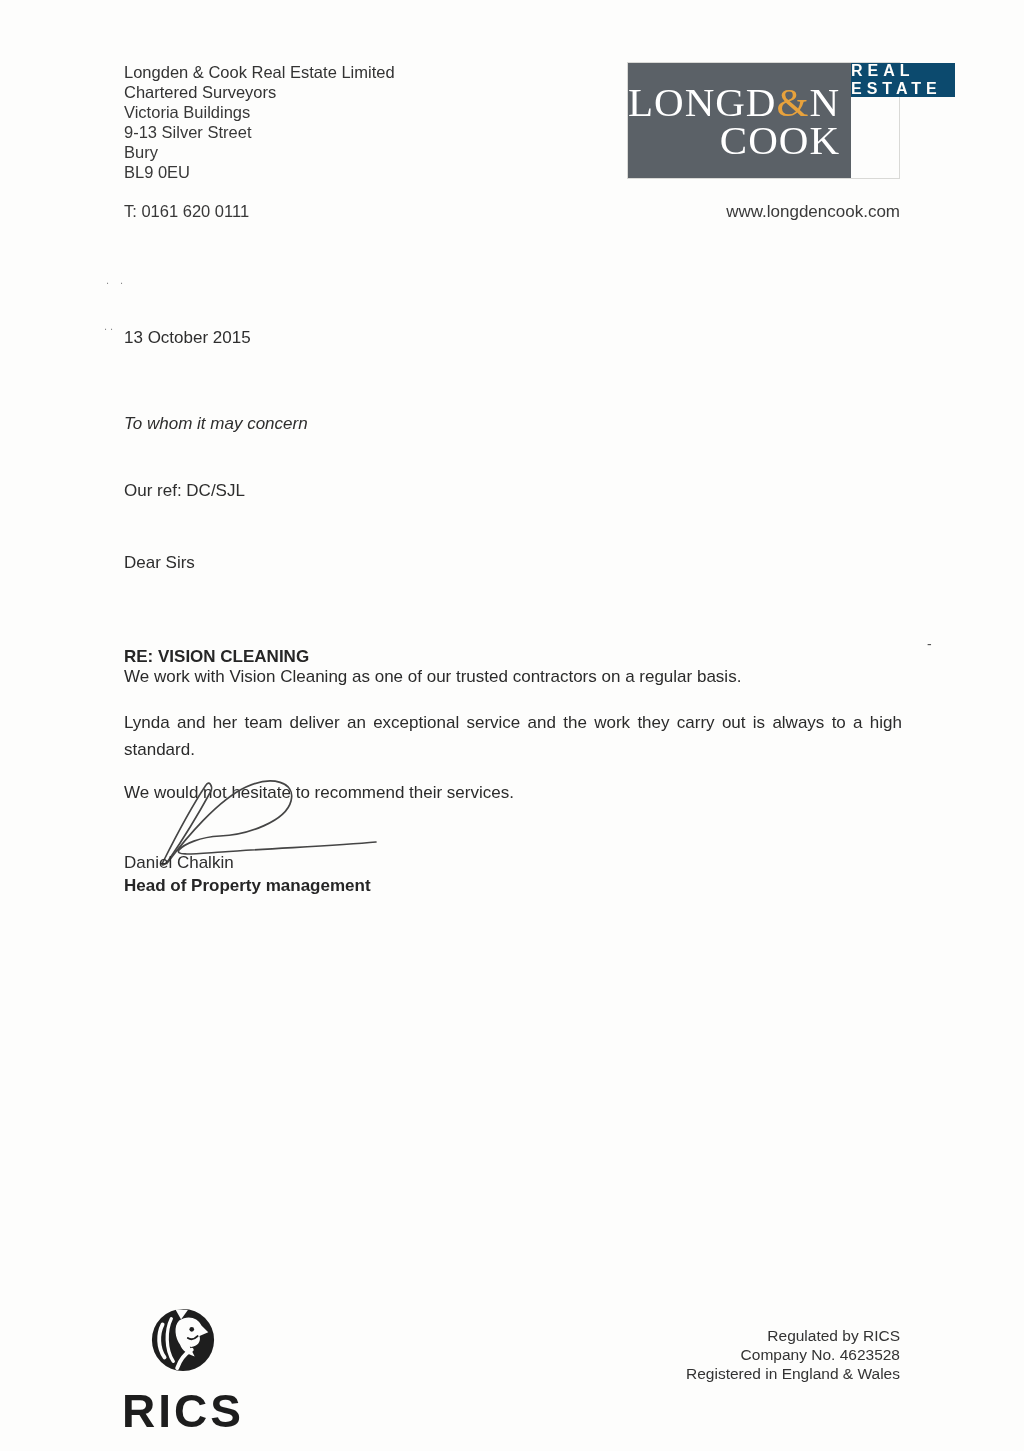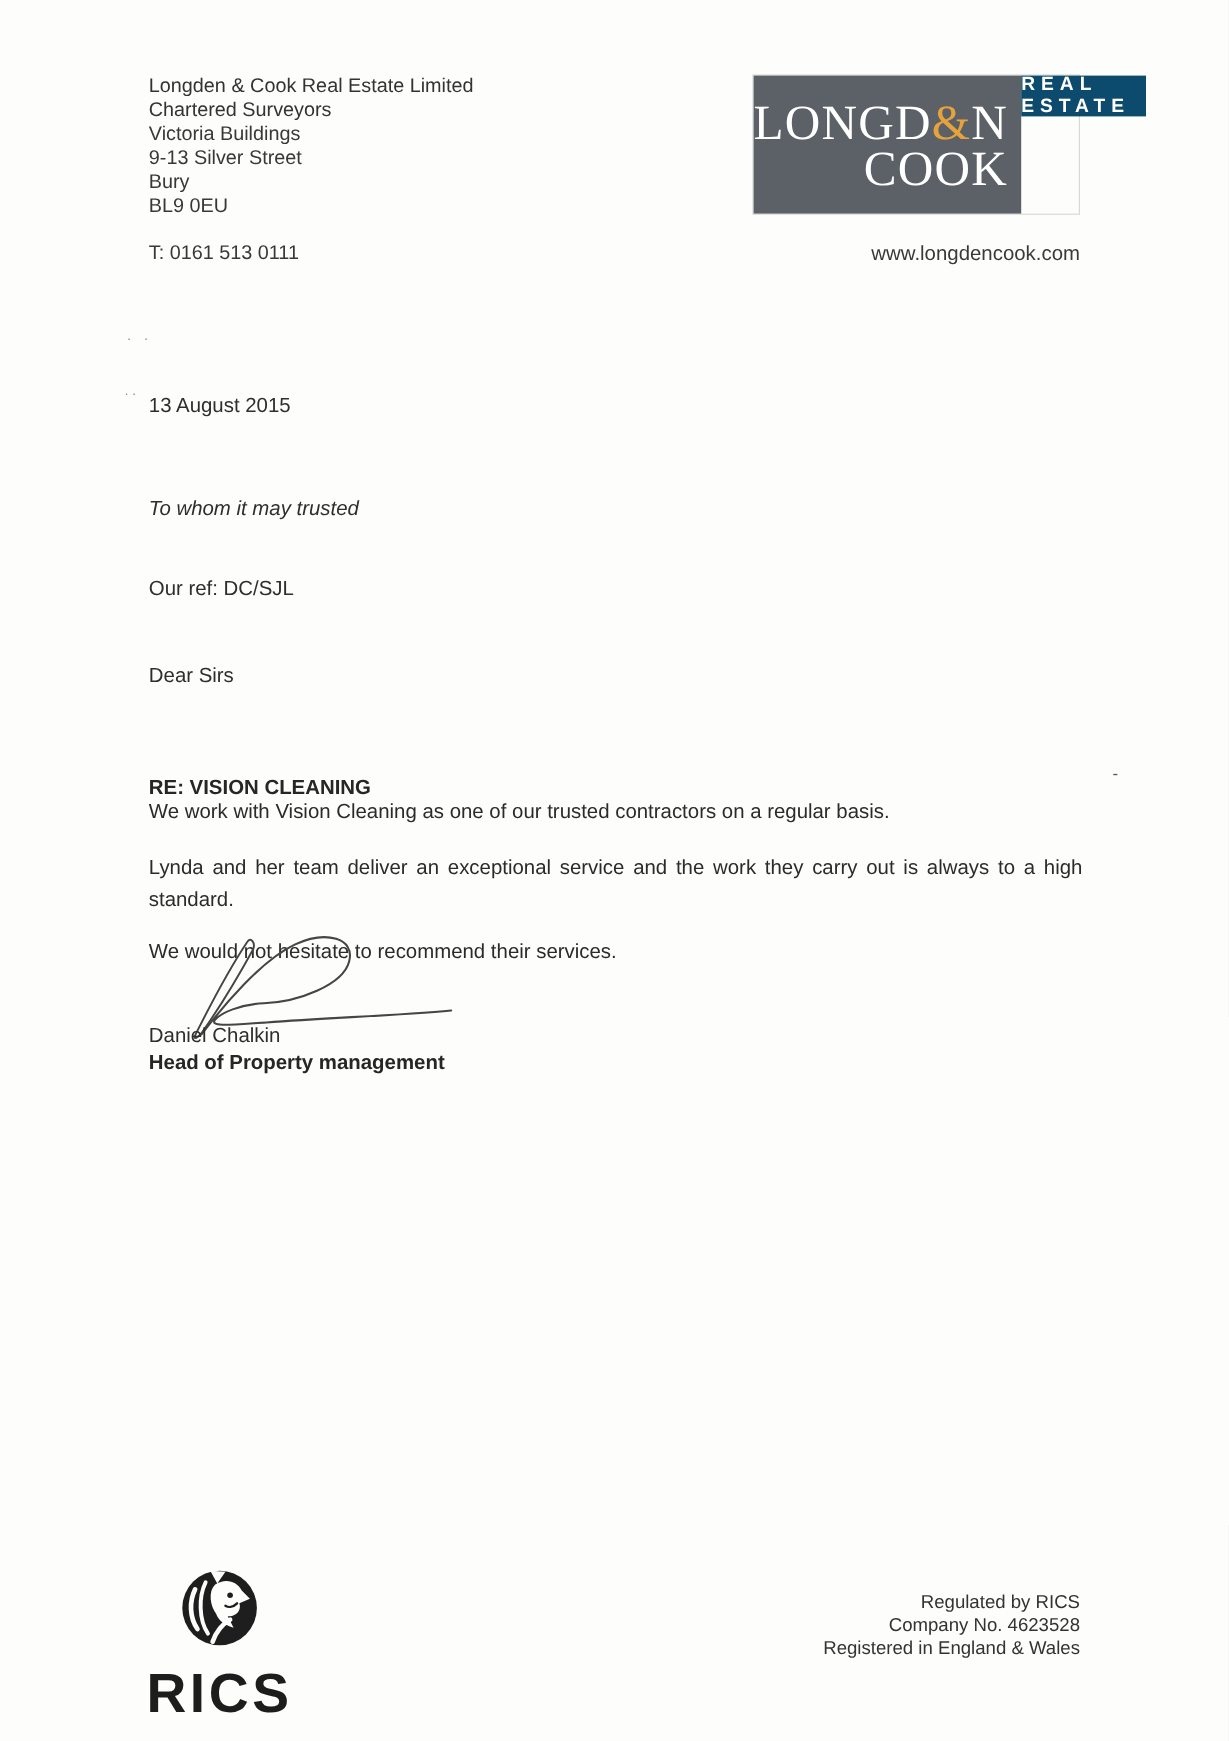--- a/index.html
+++ b/index.html
@@ -85,36 +85,36 @@
 
   <div class="abs address-block">
     <span class="address-line bold">Longden &amp; Cook Real Estate Limited</span>
     <span class="address-line bold">Chartered Surveyors</span>
     <span class="address-line">Victoria Buildings</span>
     <span class="address-line">9-13 Silver Street</span>
     <span class="address-line">Bury</span>
     <span class="address-line">BL9 0EU</span>
   </div>
 
-  <div class="abs phone">T: 0161 513 0111</div>
+  <div class="abs phone">T: 0161 620 0111</div>
 
   <div class="abs logo-box">
     <div class="logo-gray">
       <div class="logo-word"><span>LONGD</span><span class="amp">&amp;</span><span>N</span></div>
       <div class="logo-word">COOK</div>
     </div>
     <div class="logo-green">
       <span class="logo-tagline">REAL ESTATE</span>
     </div>
   </div>
 
   <div class="abs website">www.longdencook.com</div>
 
-  <div class="abs date">13 August 2015</div>
-  <div class="abs salutation">To whom it may trusted</div>
+  <div class="abs date">13 October 2015</div>
+  <div class="abs salutation">To whom it may concern</div>
   <div class="abs our-ref">Our ref:  DC/SJL</div>
   <div class="abs greeting">Dear Sirs</div>
   <div class="abs subject">RE: VISION CLEANING</div>
 
   <p class="abs para para2">Lynda and her team deliver an exceptional service and the work they carry out is always to a high standard.</p>
   <p class="abs para para1">We work with Vision Cleaning as one of our trusted contractors on a regular basis.</p>
   <p class="abs para para3">We would not hesitate to recommend their services.</p>
 
   <svg class="abs signature" viewBox="0 0 235 88" fill="none">
     <path d="M20,84 C38,60 70,22 98,9 C124,-3 148,4 143,23 C138,43 100,57 72,58 C52,59 36,66 31,72 C27,78 44,76 74,74 C128,70 186,68 228,64" stroke="#454545" stroke-width="1.7" stroke-linecap="round"></path>

